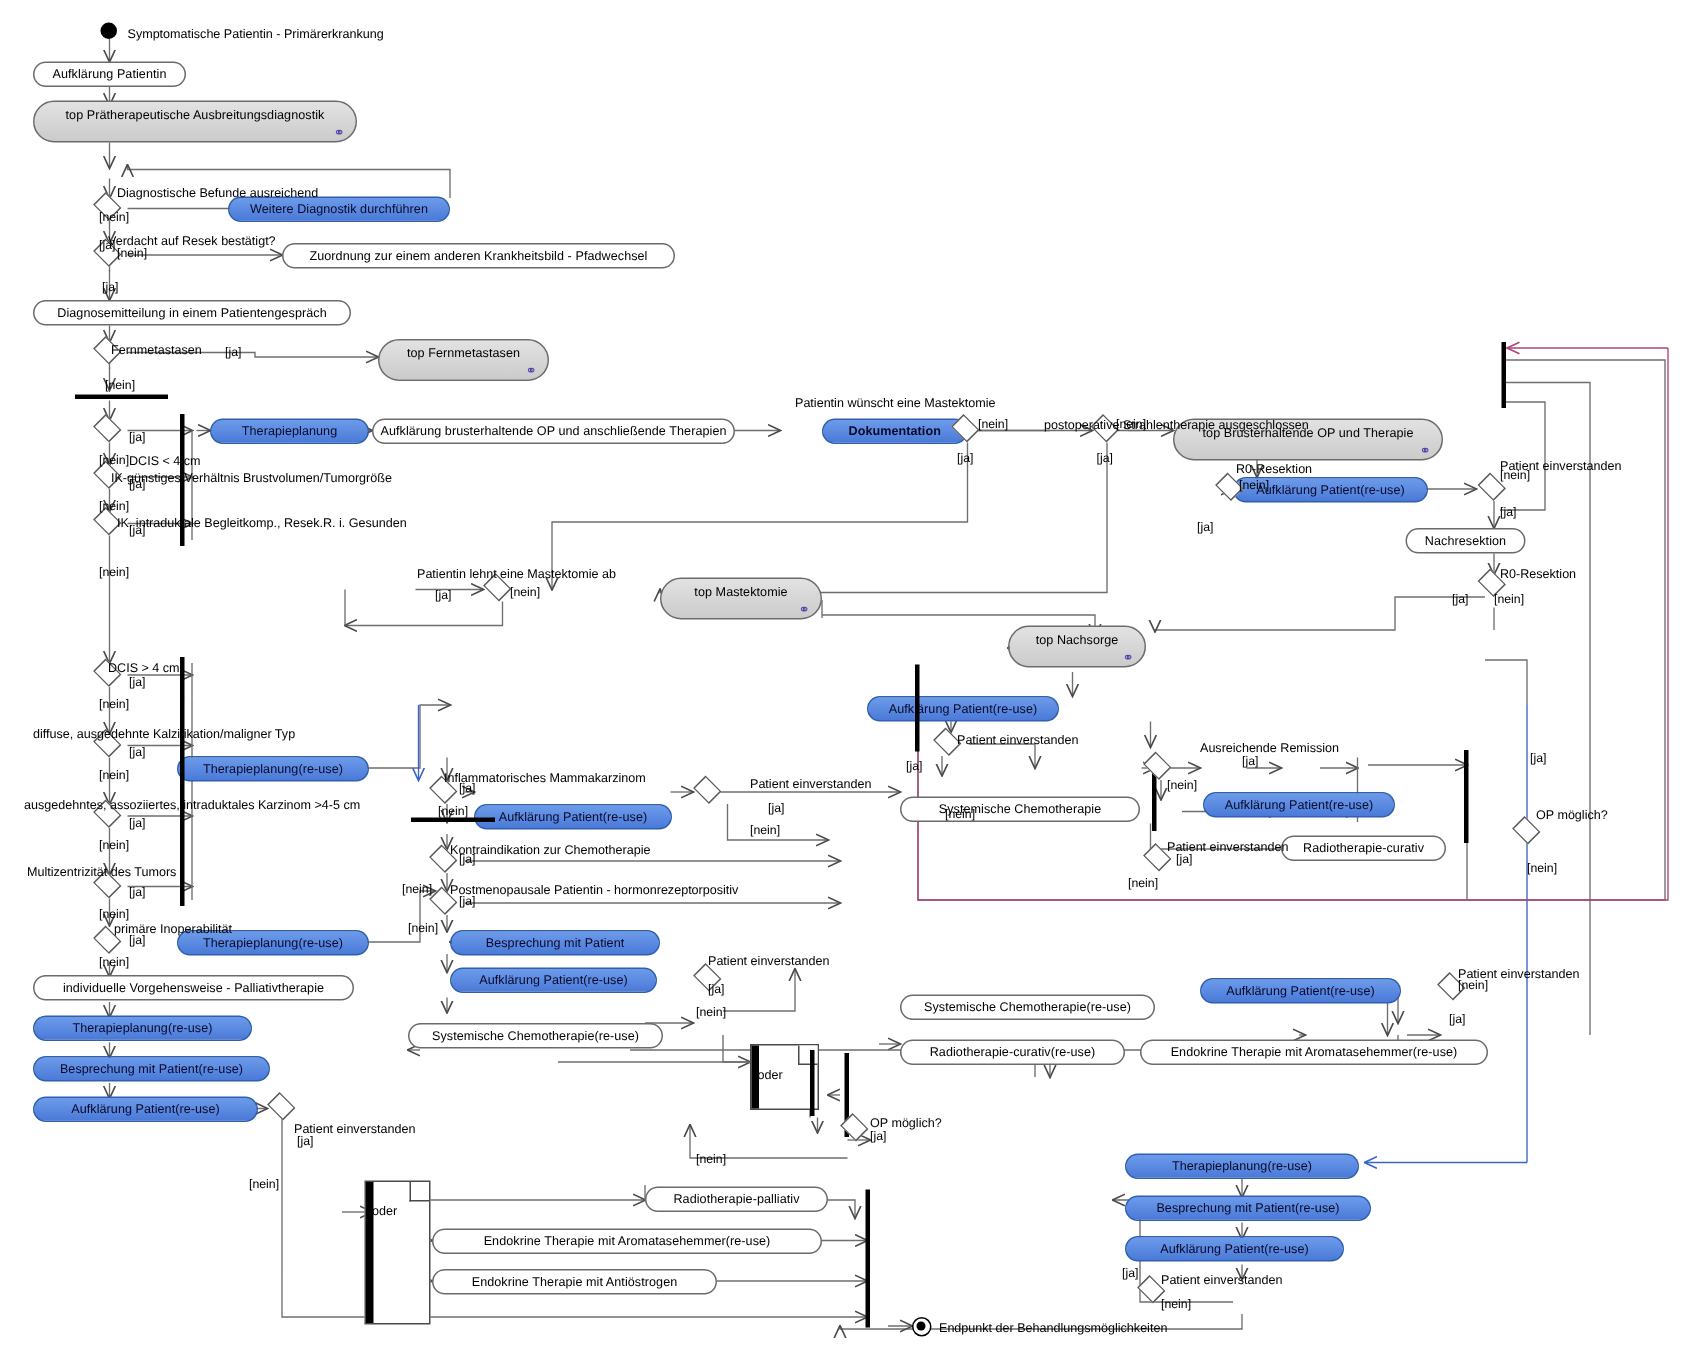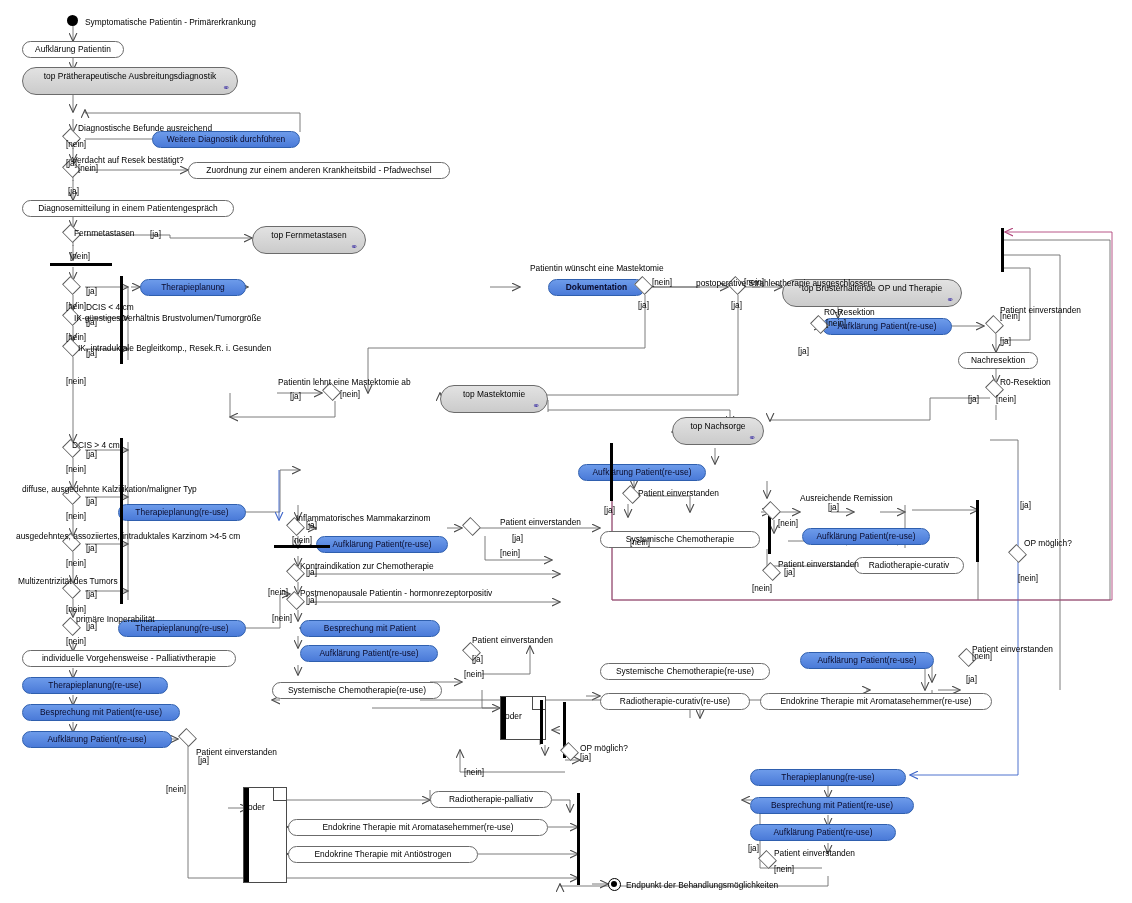--- a/index.html
+++ b/index.html
@@ -362,35 +362,38 @@
 
   <div class="node act gray" style="left:252px; top:226px; width:114px;">
     <span class="gtxt">top Fernmetastasen</span>
     <span class="subicon">⚭</span>
   </div>
 
   <div class="node act blue" style="left:140px; top:279px; width:106px;">
     <span>Therapieplanung</span>
   </div>
 
+  <div class="node act" style="left:248px; top:279px; width:242px;">
+    <span>Aufklärung brusterhaltende OP und anschließende Therapien</span>
+  </div>
 
   <div class="node act blue" style="left:548px; top:279px; width:97px;font-weight:bold;">
     <span>Dokumentation</span>
   </div>
 
   <div class="node act gray" style="left:782px; top:279px; width:180px;">
     <span class="gtxt">top Brusterhaltende OP und Therapie</span>
     <span class="subicon">⚭</span>
   </div>
 
   <div class="node act blue" style="left:822px; top:318px; width:130px;">
     <span>Aufklärung Patient(re-use)</span>
   </div>
 
-  <div class="node act" style="left:958px; top:352px; width:80px;">
+  <div class="node act" style="left:937px; top:352px; width:80px;">
     <span>Nachresektion</span>
   </div>
 
   <div class="node act gray" style="left:440px; top:385px; width:108px;">
     <span class="gtxt">top Mastektomie</span>
     <span class="subicon">⚭</span>
   </div>
 
   <div class="node act gray" style="left:672px; top:417px; width:92px;">
     <span class="gtxt">top Nachsorge</span>

